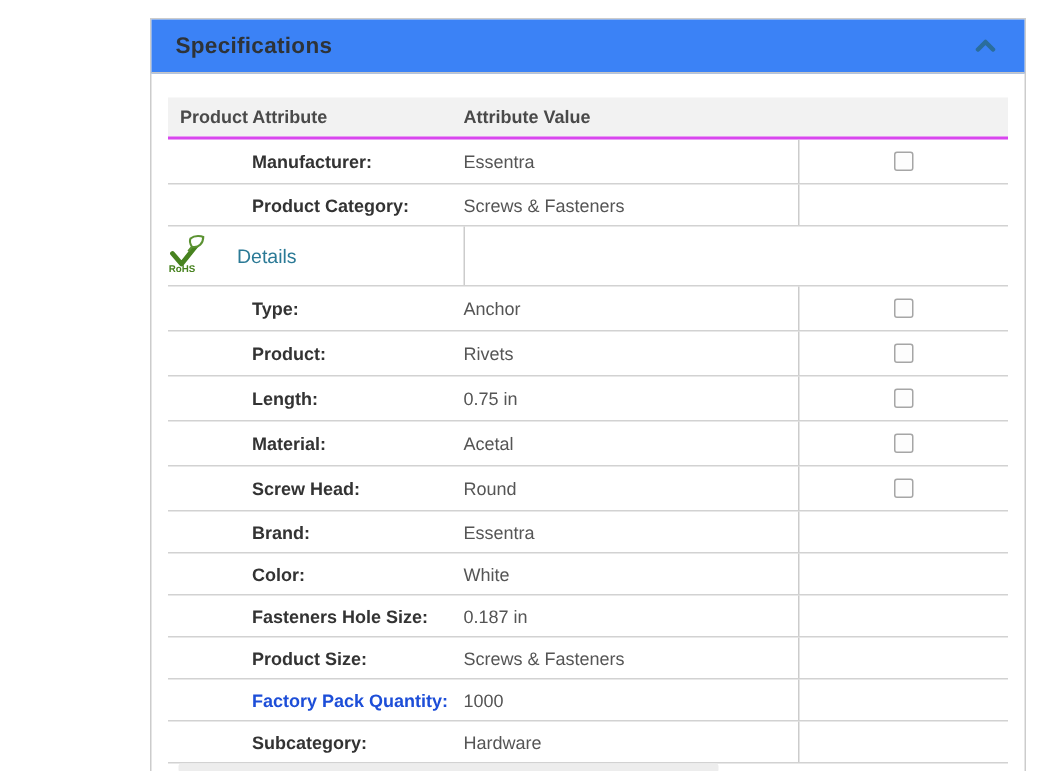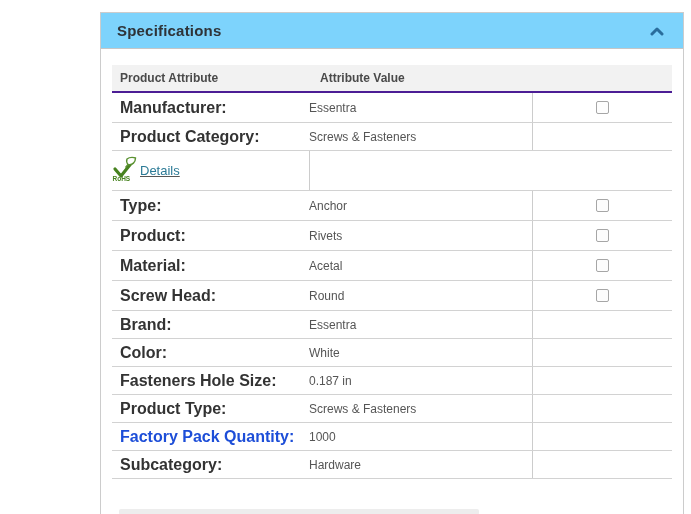--- a/index.html
+++ b/index.html
@@ -16,21 +16,21 @@
     left: 100px;
     top: 12px;
     width: 584px;
     height: 560px;
     background: #ffffff;
     border: 1px solid #cccccc;
     box-sizing: border-box;
   }
   .panel-header {
     height: 36px;
-    background: #7dd3fc;
+    background: #3b82f6;
     border-bottom: 1px solid #c6c6c6;
     display: flex;
     align-items: center;
     justify-content: space-between;
     padding: 0 16px 0 16px;
     box-sizing: border-box;
   }
   .panel-title {
     font-size: 15px;
     font-weight: bold;
@@ -50,47 +50,47 @@
   }
   .spec-table {
     width: 560px;
   }
   .thead {
     display: grid;
     grid-template-columns: 197px 223px 140px;
     align-items: center;
     height: 28px;
     background: #f2f2f2;
-    border-bottom: 2px solid #4c1d95;
-    box-sizing: border-box;
-    gap: 11px;
+    border-bottom: 2px solid #d946ef;
+    box-sizing: border-box;
   }
   .th {
     font-size: 12px;
     font-weight: bold;
     color: #4a4a4a;
   }
   .th.c1 { padding-left: 8px; }
   .th.c3 { text-align: center; }
   .row {
     display: grid;
     grid-template-columns: 197px 223px 140px;
     align-items: center;
     border-bottom: 1px solid #d2d2d2;
     box-sizing: border-box;
     height: 30px;
   }
   .row.info { height: 28px; }
   .row.rohs { height: 40px; }
   .cell-label {
-    font-size: 16px;
+    font-size: 12px;
     font-weight: bold;
     color: #333333;
     padding-left: 8px;
     white-space: nowrap;
+    margin-left: 48px;
   }
   .cell-label.link-label {
     color: #1d4ed8;
     cursor: pointer;
   }
   .cell-value {
     font-size: 12px;
     color: #555555;
     white-space: nowrap;
   }
@@ -106,22 +106,21 @@
     width: 11px;
     height: 11px;
     border: 1px solid #a6a6a6;
     border-radius: 2px;
     background: #fdfdfd;
     cursor: pointer;
   }
   .rohs-wrap {
     display: flex;
     align-items: center;
-    gap: 2px;
-    text-decoration: underline;
+    gap: 20px;
   }
   .details-link {
     font-size: 13px;
     color: #2b7a96;
     cursor: pointer;
   }
   .next-section-partial {
     position: absolute;
     left: 18px;
     top: 496px;
@@ -210,20 +209,30 @@
     <span class="cell-label">Product:</span>
     <span class="cell-value">
       
       <span class="plain-value">Rivets</span>
     </span>
     <span class="cell-select">
       <span class="checkbox"></span>
     </span>
   </div>
 
+  <div class="row">
+    <span class="cell-label">Length:</span>
+    <span class="cell-value">
+      
+      <span class="plain-value">0.75 in</span>
+    </span>
+    <span class="cell-select">
+      <span class="checkbox"></span>
+    </span>
+  </div>
 
   <div class="row">
     <span class="cell-label">Material:</span>
     <span class="cell-value">
       
       <span class="plain-value">Acetal</span>
     </span>
     <span class="cell-select">
       <span class="checkbox"></span>
     </span>
@@ -267,21 +276,21 @@
     <span class="cell-value">
       
       <span class="plain-value">0.187 in</span>
     </span>
     <span class="cell-select">
       
     </span>
   </div>
 
   <div class="row info">
-    <span class="cell-label">Product Type:</span>
+    <span class="cell-label">Product Size:</span>
     <span class="cell-value">
       
       <span class="plain-value">Screws &amp; Fasteners</span>
     </span>
     <span class="cell-select">
       
     </span>
   </div>
 
   <div class="row info">

